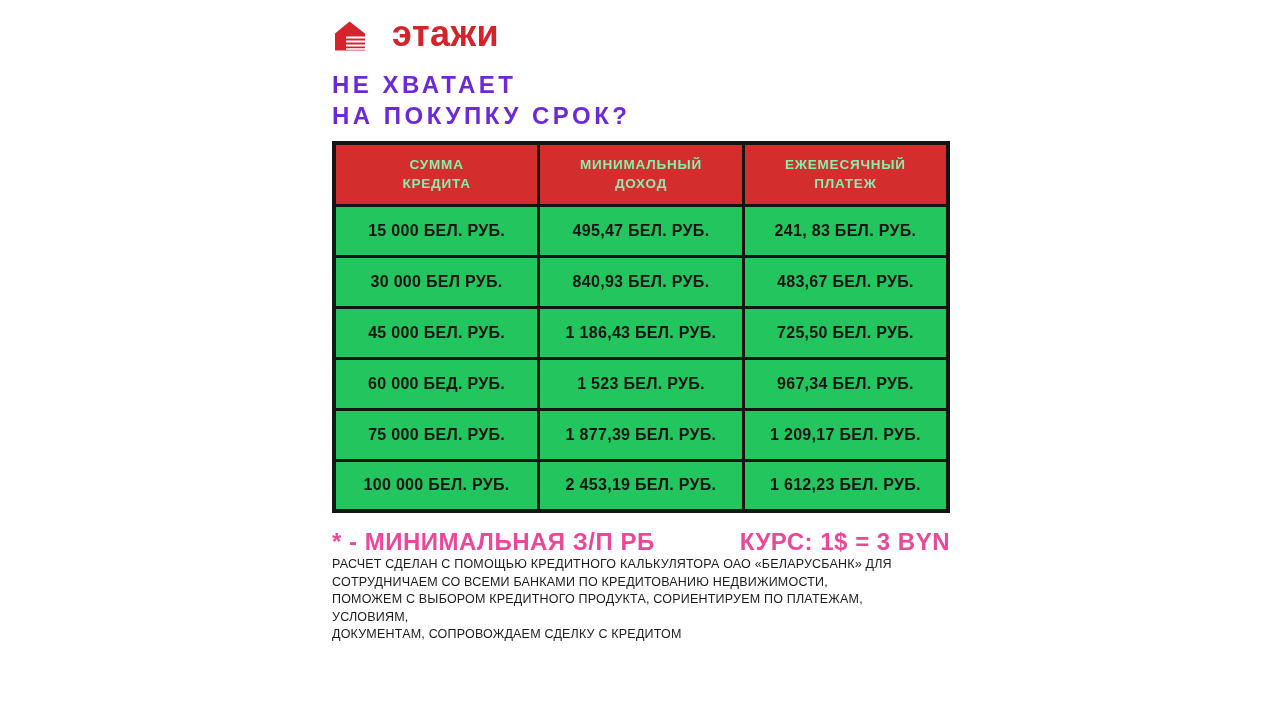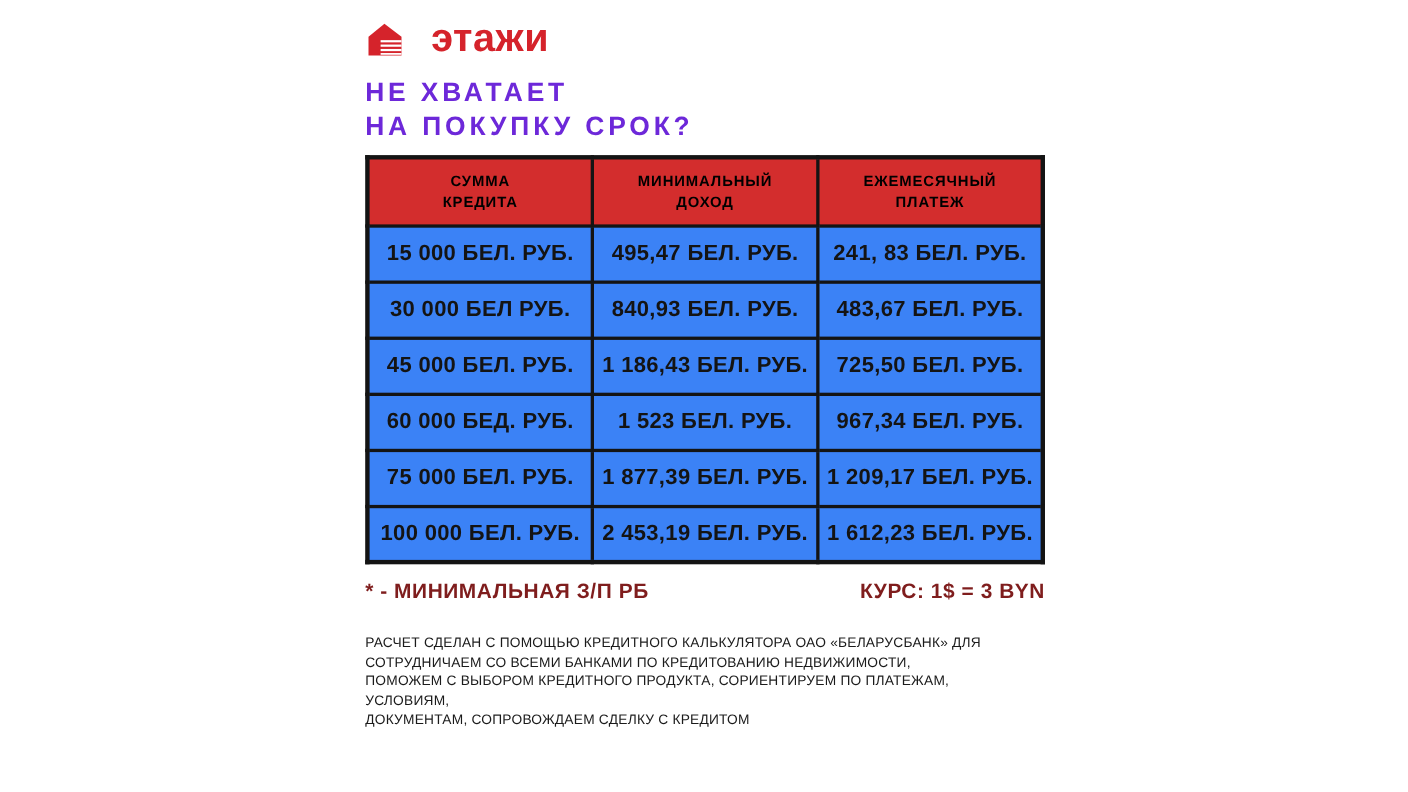--- a/index.html
+++ b/index.html
@@ -48,47 +48,47 @@
     border: 4px solid #141414;
   }
   .credit-table th, .credit-table td {
     border: 3px solid #141414;
     text-align: center;
     vertical-align: middle;
     padding: 0 4px;
   }
   .credit-table th {
     background: #d32d2d;
-    color: #000000;
+    color: #86efac;
     font-size: 13.5px;
     font-weight: 700;
     letter-spacing: 0.8px;
     line-height: 19px;
     height: 62px;
   }
   .credit-table th .l { display: block; }
   .credit-table td {
     height: 51px;
-    font-size: 20px;
+    font-size: 16px;
     font-weight: 700;
     letter-spacing: 0.3px;
-    background: #3b82f6;
+    background: #22c55e;
   }
   .footnote-row {
     display: flex;
     justify-content: space-between;
     align-items: flex-end;
     margin-top: 15px;
-    font-size: 19px;
+    font-size: 24px;
     font-weight: 700;
     letter-spacing: 0.5px;
-    color: #7f1d1d;
+    color: #ec4899;
   }
   .disclaimer {
-    margin-top: 26px;
+    margin-top: 0;
     font-size: 12.5px;
     line-height: 17.5px;
     letter-spacing: 0.2px;
     color: #1b1b1b;
   }
   .disclaimer .line { white-space: nowrap; }
 </style>
 </head>
 <body>
 

